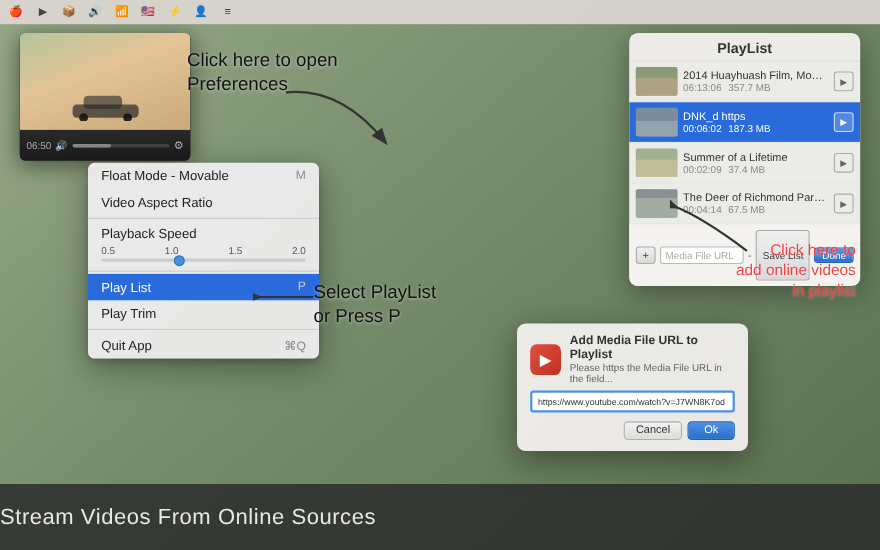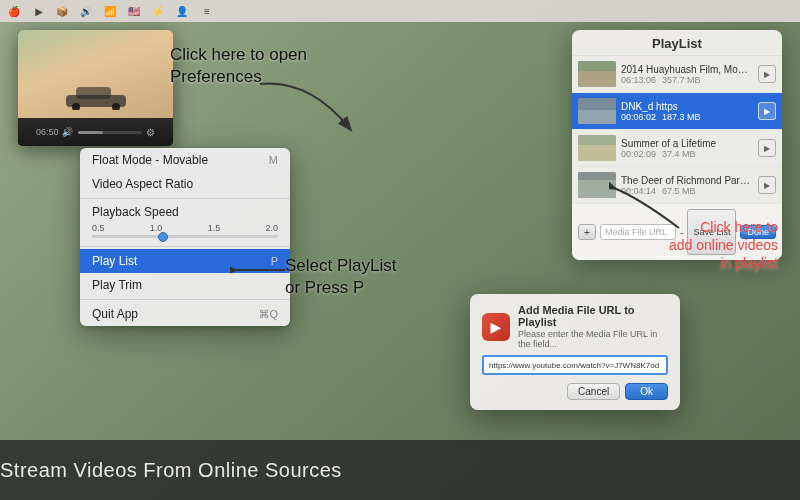--- a/index.html
+++ b/index.html
@@ -96,21 +96,21 @@
       left: 50%;
       transform: translateX(-50%);
       width: 70px;
       height: 30px;
     }
     .video-controls {
       background: linear-gradient(180deg, #2a2a2a 0%, #1a1a1a 100%);
       height: 28px;
       display: flex;
       align-items: center;
-      padding: 0 18px;
+      padding: 0 6px;
       gap: 4px;
     }
     .time-display {
       color: #aaa;
       font-size: 9px;
     }
     .progress-bar {
       flex: 1;
       height: 3px;
       background: #444;
@@ -598,21 +598,21 @@
     <div class="footer-save-btn">Save List</div>
     <div class="footer-done-btn">Done</div>
   </div>
 </div>
 
 <div class="dialog-box">
   <div class="dialog-header">
     <div class="dialog-icon">▶</div>
     <div>
       <div class="dialog-title">Add Media File URL to Playlist</div>
-      <div class="dialog-subtitle">Please enter the Media File URL in the field...</div>
+      <div class="dialog-subtitle">Please https the Media File URL in the field...</div>
     </div>
   </div>
   <div class="dialog-url-input">
     <span style="font-size:8px;color:#333">https://www.youtube.com/watch?v=J7WN8K7od</span>
   </div>
   <div class="dialog-buttons">
     <div class="dialog-cancel-btn">Cancel</div>
     <div class="dialog-ok-btn">Ok</div>
   </div>
 </div>

